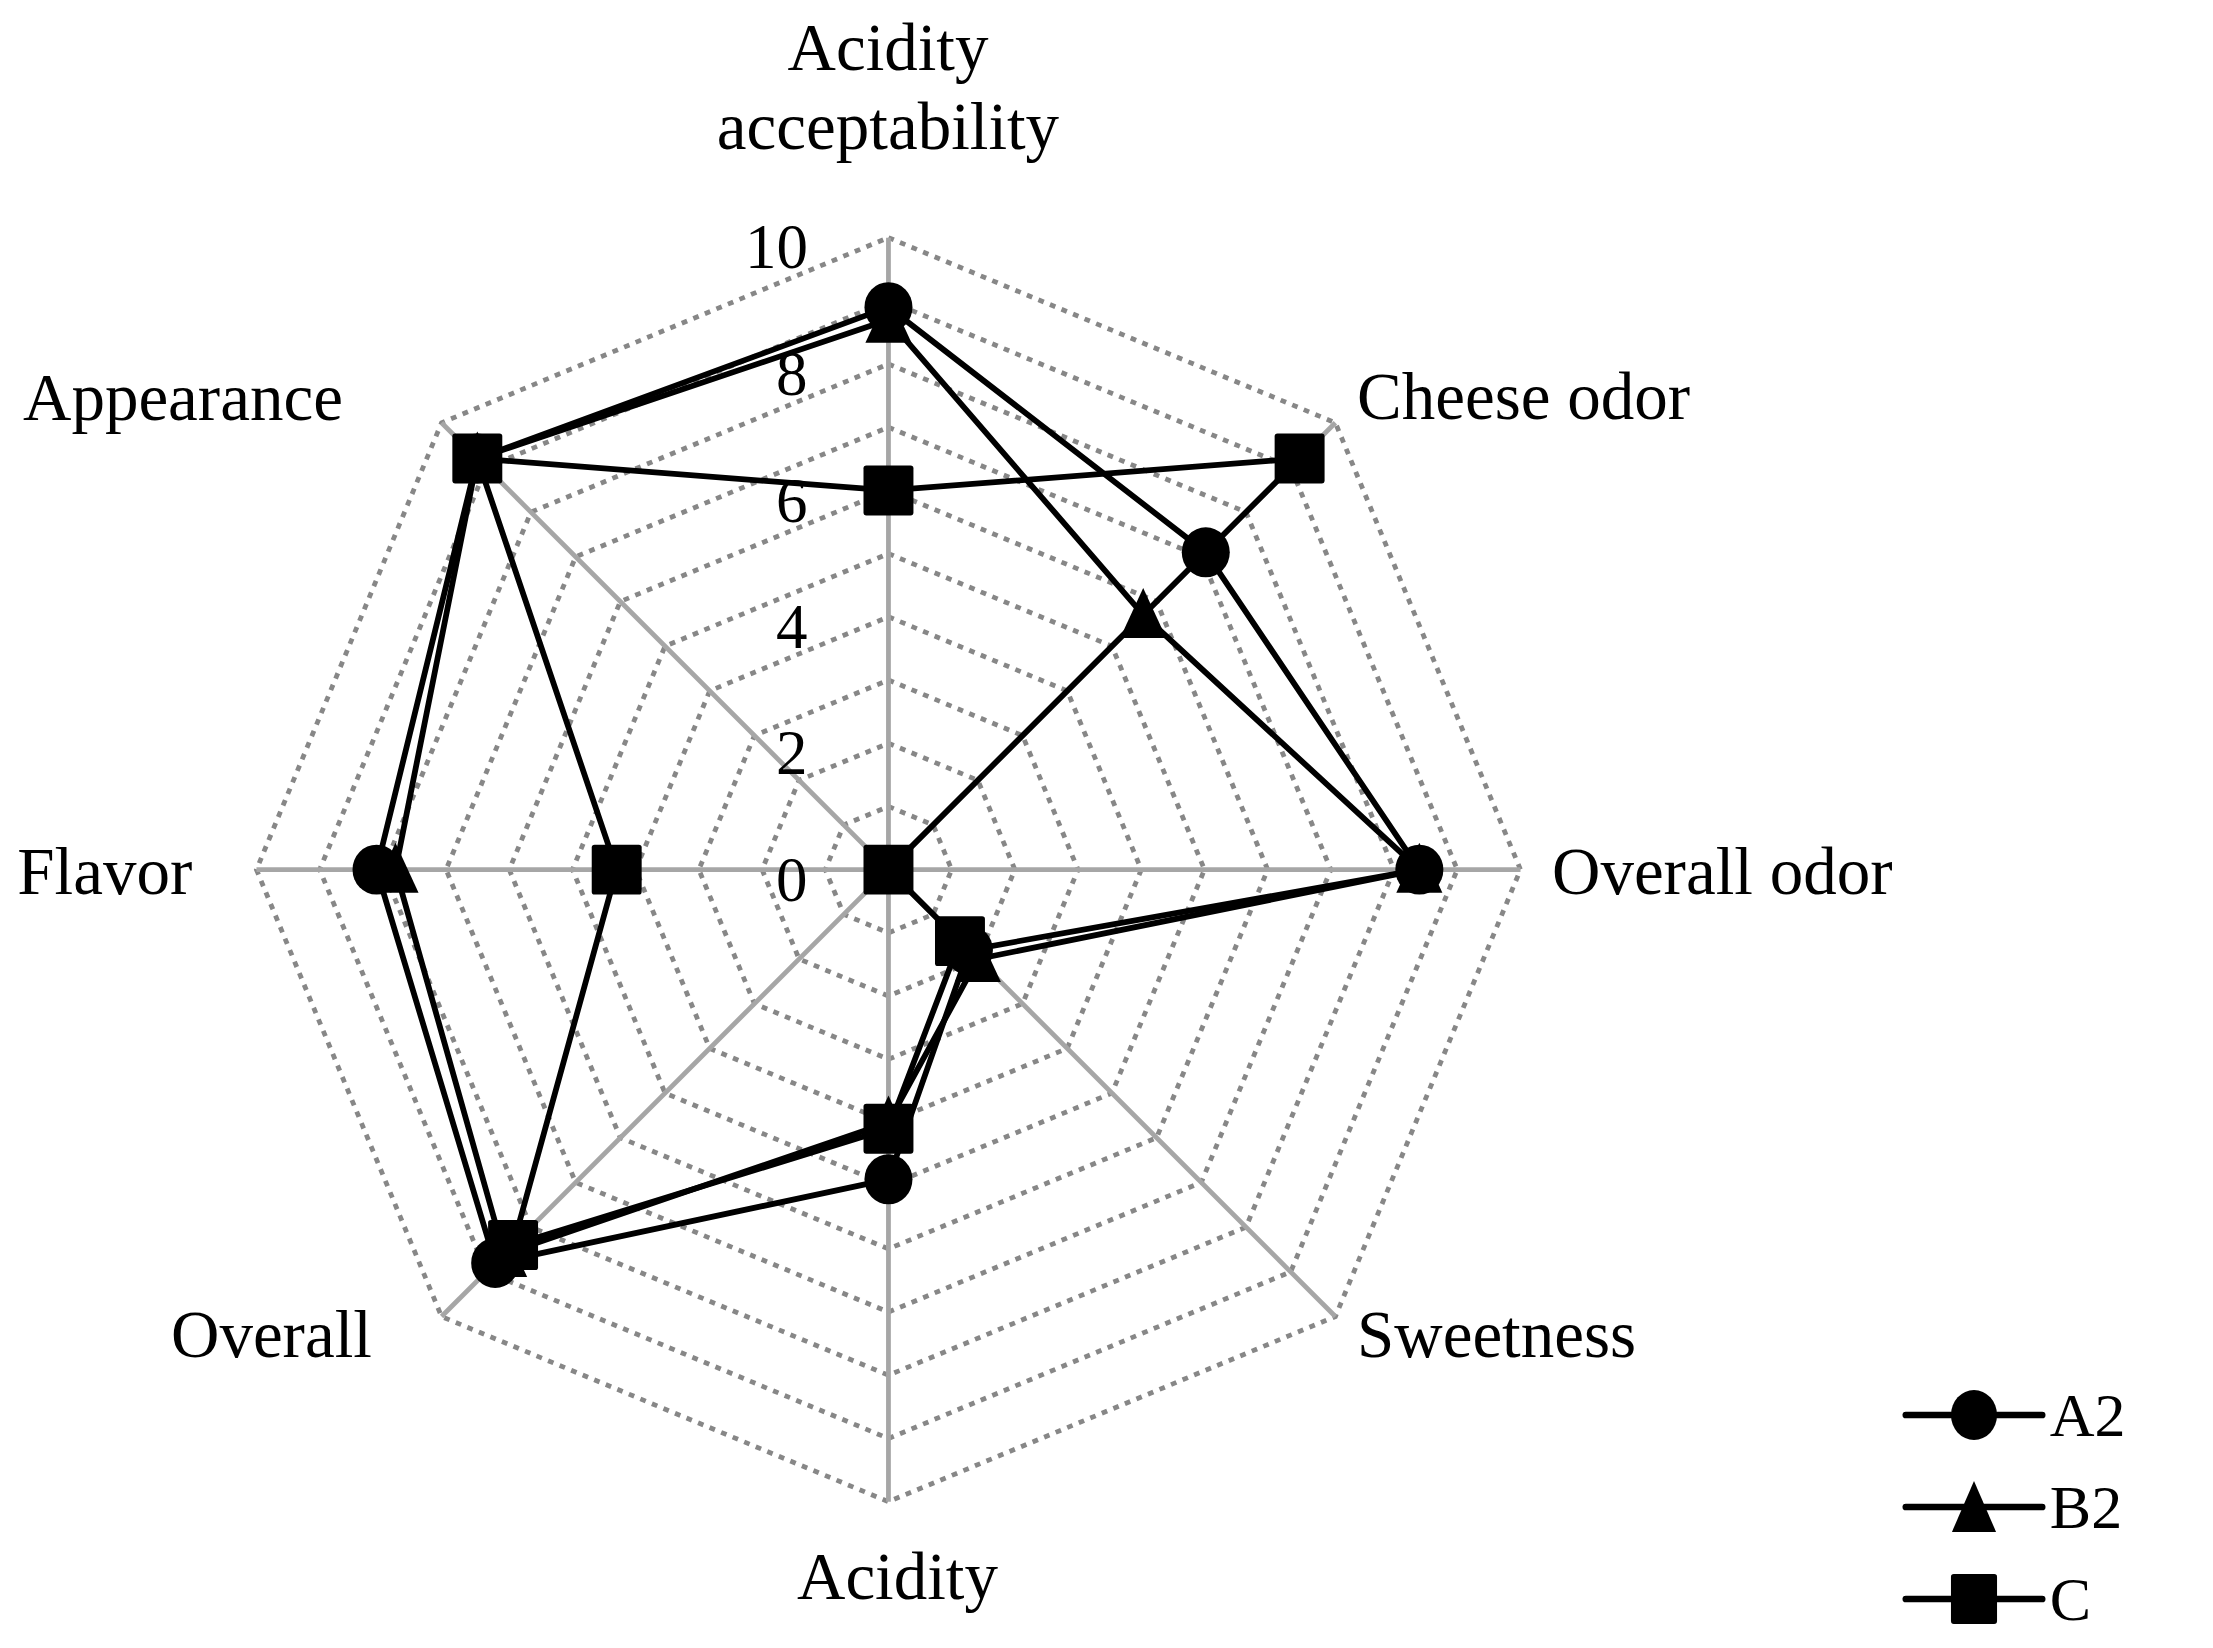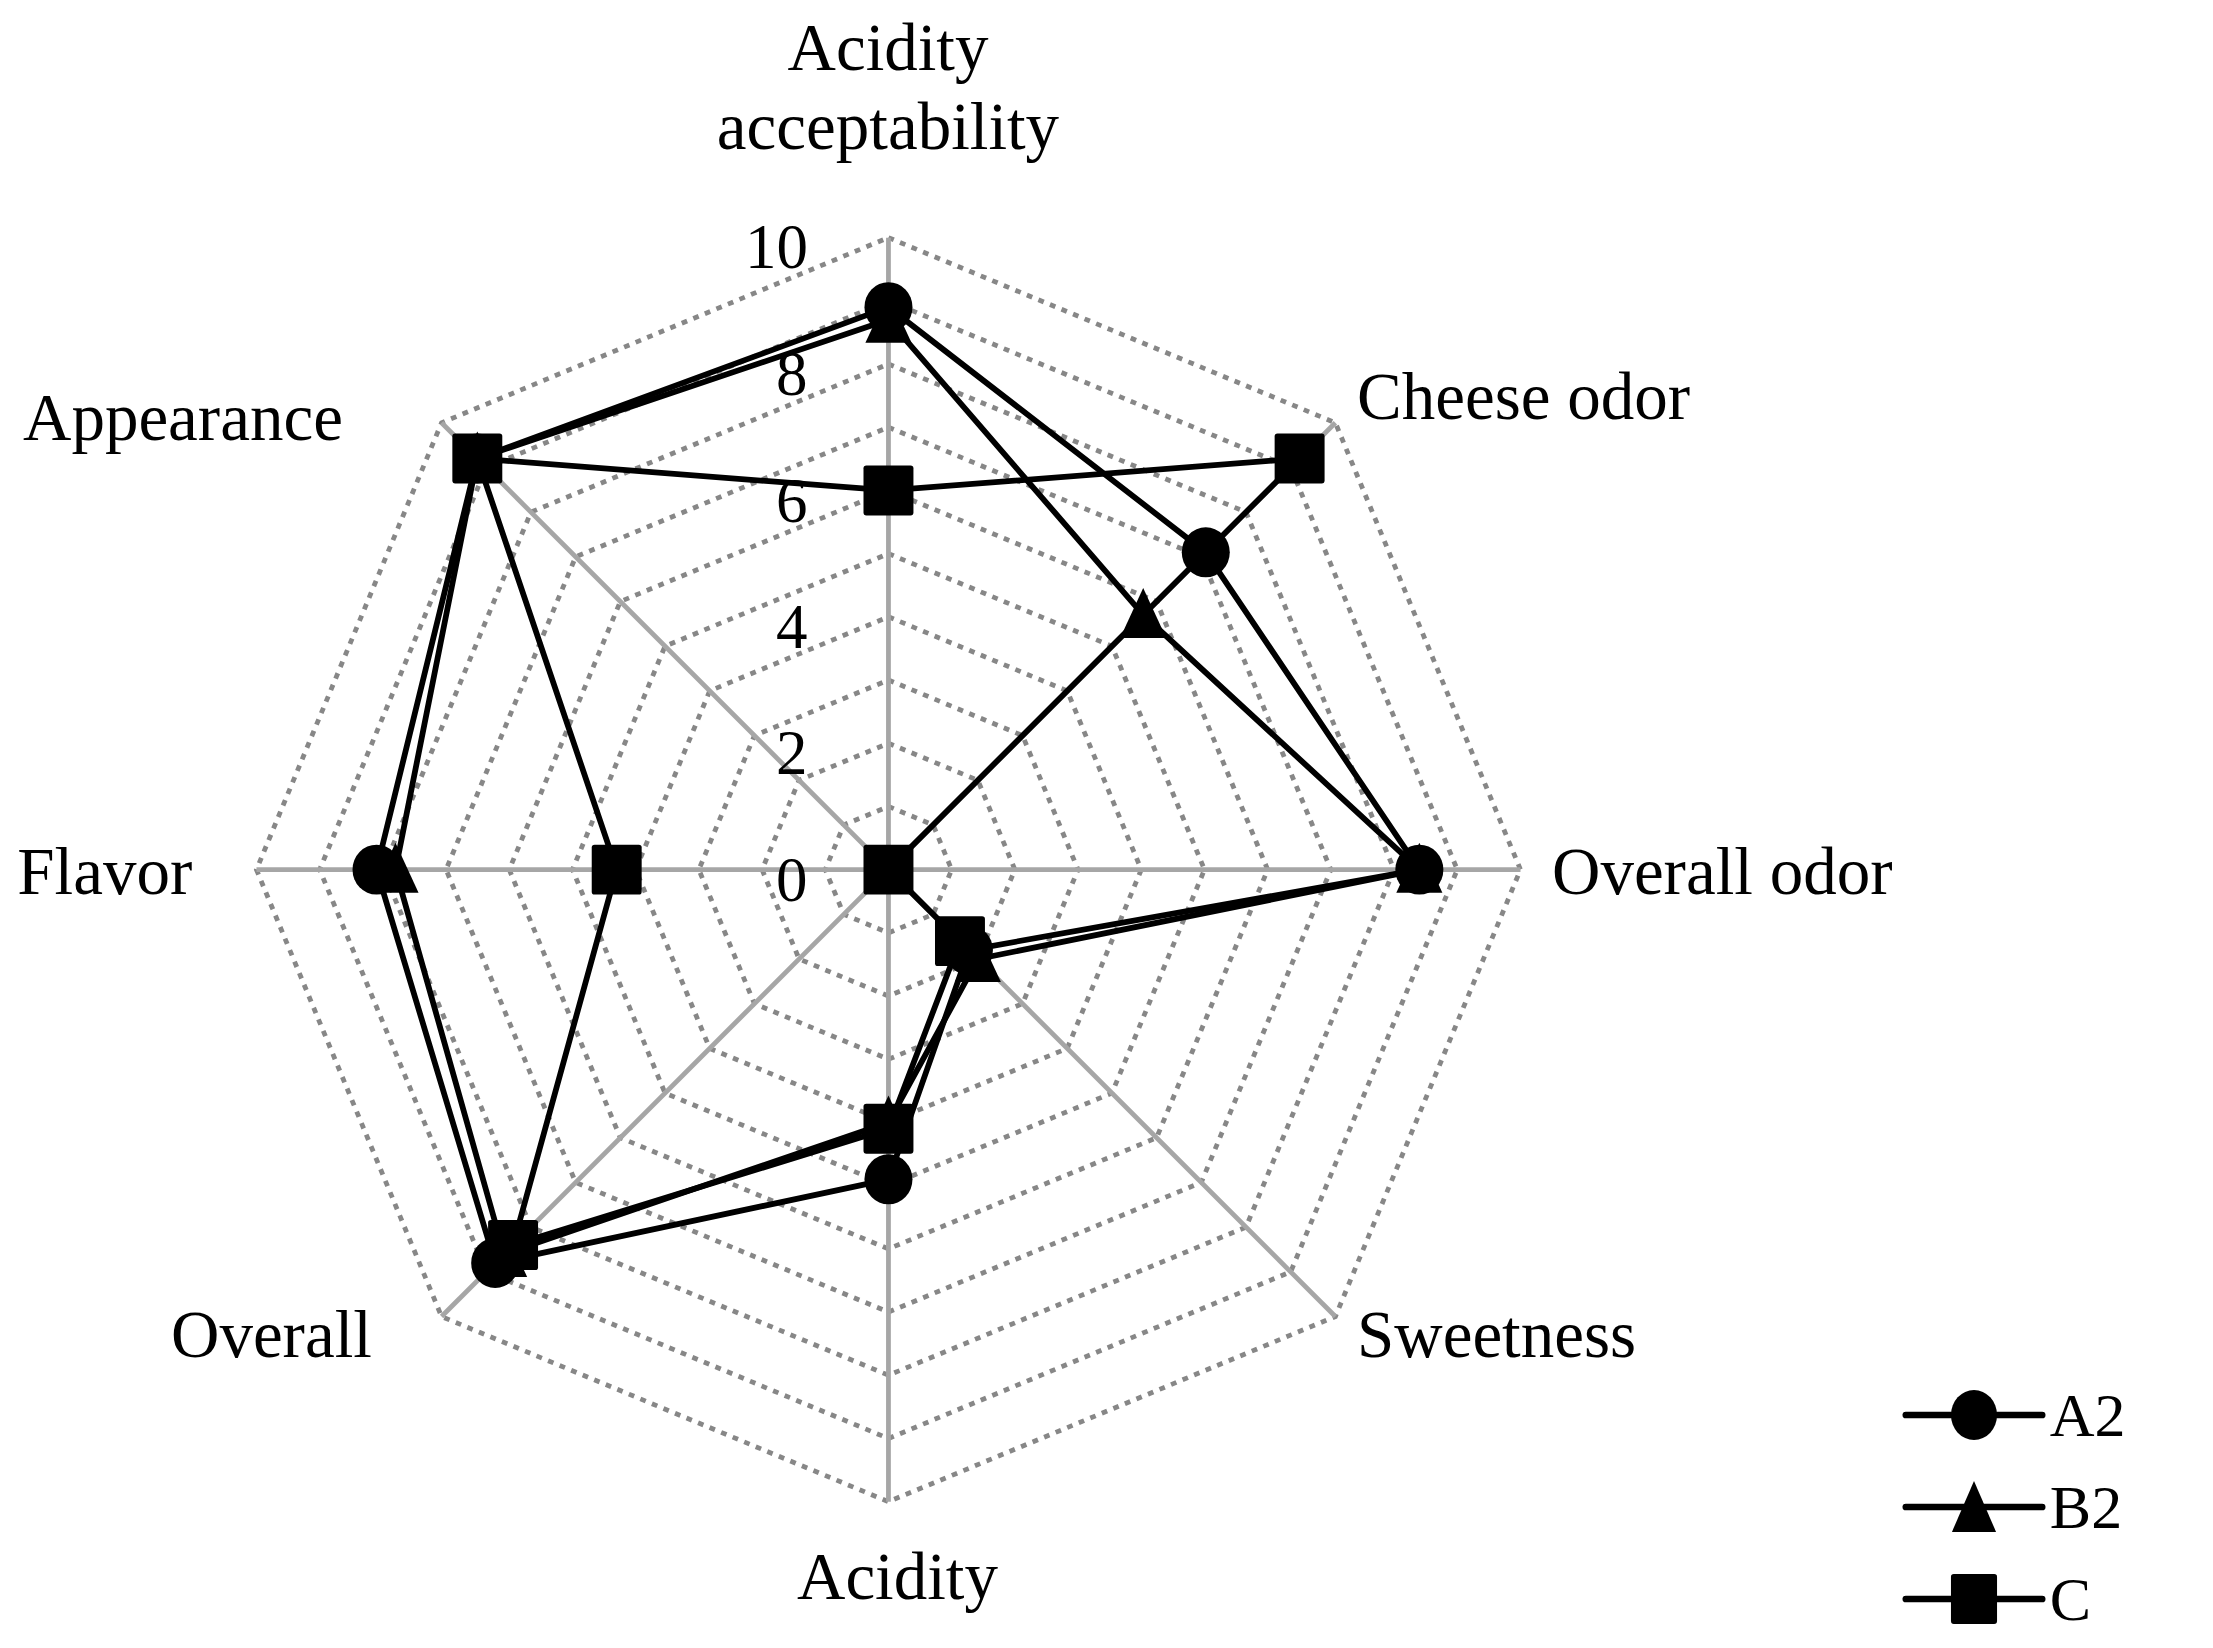--- a/index.html
+++ b/index.html
@@ -81,21 +81,21 @@
 <div class="axis-label" style="left:672px; top:7.7px; text-align:center; width:432px;">
   <div>Acidity</div>
   <div>acceptability</div>
 </div>
 <div class="axis-label" style="left:1357px; top:357px;">Cheese odor</div>
 <div class="axis-label" style="left:1552px; top:832px;">Overall odor</div>
 <div class="axis-label" style="left:1357px; top:1295px;">Sweetness</div>
 <div class="axis-label" style="left:769px; top:1537px;margin-left:28px;">Acidity</div>
 <div class="axis-label" style="left:171px; top:1295px;">Overall</div>
 <div class="axis-label" style="left:17.3px; top:832px;">Flavor</div>
-<div class="axis-label" style="left:23px; top:378px;">Appearance</div>
+<div class="axis-label" style="left:23px; top:358px;">Appearance</div>
 
 <div class="tick-label" style="left:776px; top:849px;">0</div>
 <div class="tick-label" style="left:776px; top:722px;">2</div>
 <div class="tick-label" style="left:776px; top:596px;">4</div>
 <div class="tick-label" style="left:776px; top:470px;">6</div>
 <div class="tick-label" style="left:776px; top:343px;">8</div>
 <div class="tick-label" style="left:745px; top:216px;">10</div>
 
 <div class="legend">
   <div class="legend-item">

